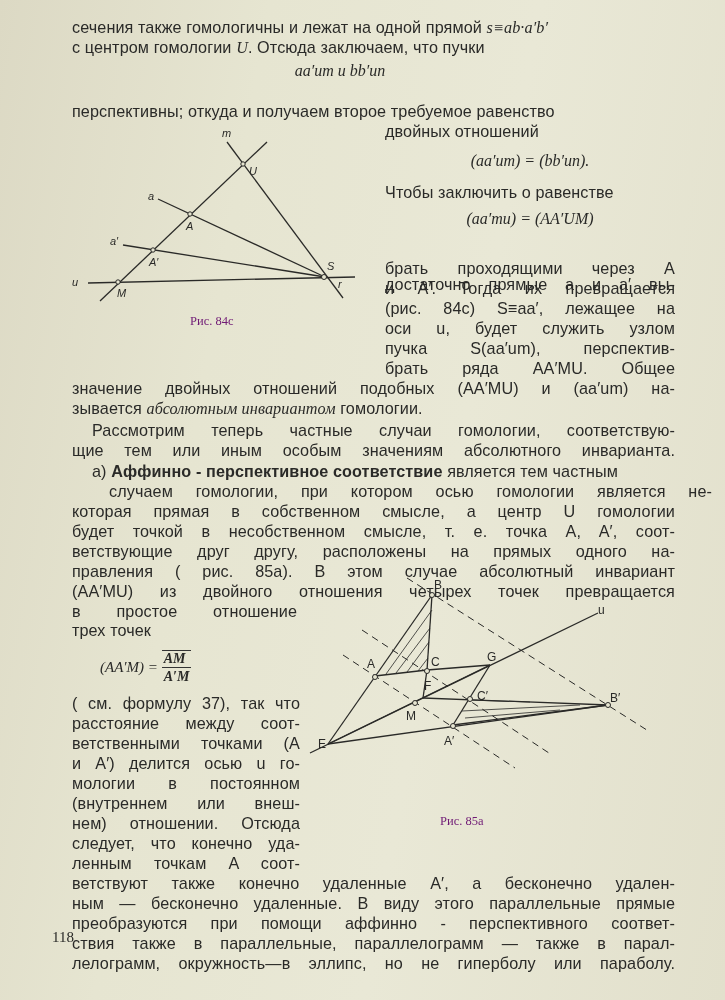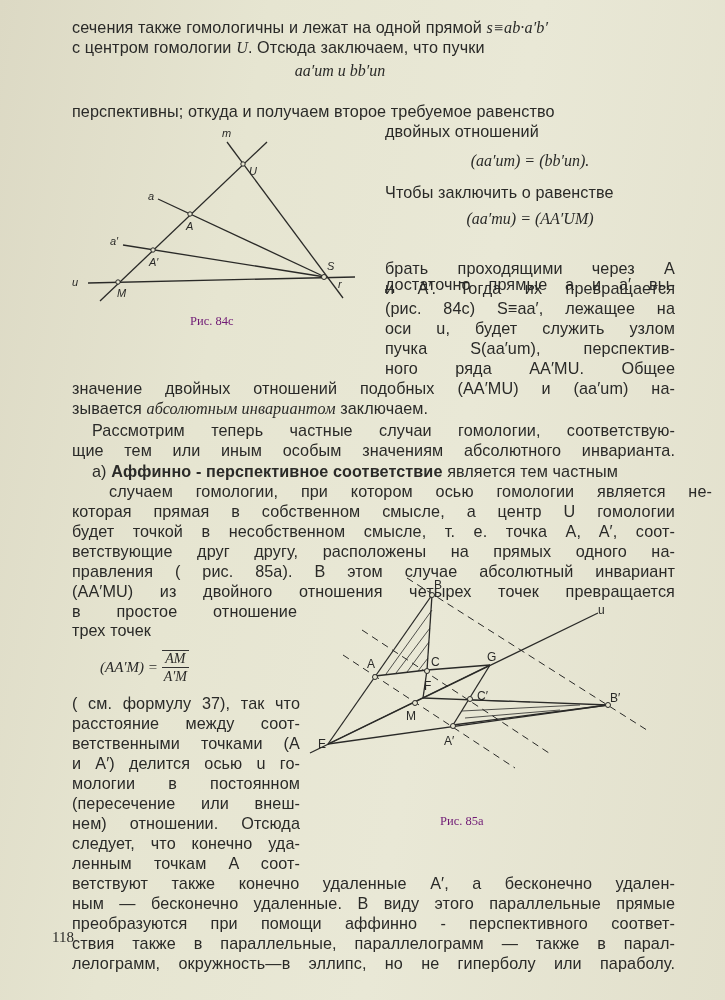--- a/index.html
+++ b/index.html
@@ -11,21 +11,21 @@
     position: relative;
   }
   .page { position: absolute; left: 0; top: 0; width: 725px; height: 1000px; }
   .ln { position: absolute; font-size: 16.2px; line-height: 20px; white-space: nowrap; letter-spacing: 0.1px; }
   .j { text-align: justify; text-align-last: justify; white-space: normal; }
   .i { font-family: "Liberation Serif", "DejaVu Serif", serif; font-style: italic; }
   .c { position: absolute; text-align: center; font-family: "Liberation Serif", "DejaVu Serif", serif; font-style: italic; font-size: 16px; }
   .b { font-weight: bold; }
   .cap { position: absolute; font-family: "Liberation Serif", "DejaVu Serif", serif; font-size: 12.5px; color: #701a75; }
   svg { position: absolute; overflow: visible; }
-  .frac { display: inline-block; vertical-align: middle; text-align: center; font-size: 14px; }
+  .frac { display: inline-block; vertical-align: middle; font-size: 14px; font-weight: bold; }
   .frac .n { display: block; border-top: 1.3px solid #333; border-bottom: 1.3px solid #333; padding: 0 2px; }
   .frac .d { display: block; border-top: 1px solid transparent; padding: 0 2px; }
 </style>
 </head>
 <body>
 
 <div class="page">
 
   <div class="ln" style="left:72px;top:17px;width:600px;">
     <span>сечения также гомологичны и лежат на одной прямой </span><span class="i">s≡ab·a′b′</span>
@@ -74,25 +74,25 @@
   <div class="ln" style="left:385px;top:121px;">двойных отношений</div>
   <div class="c" style="left:400px;top:152px;width:260px;">(aa′um) = (bb′un).</div>
   <div class="ln" style="left:385px;top:182px;">Чтобы заключить о равенстве</div>
   <div class="c" style="left:400px;top:210px;width:260px;">(aa′mu) = (AA′UM)</div>
   <div class="ln j" style="left:385px;top:238px;width:290px;margin-top:36px;">достаточно прямые a и a′ вы-</div>
   <div class="ln j" style="left:385px;top:258px;width:290px;">брать проходящими через A</div>
   <div class="ln j" style="left:385px;top:278px;width:290px;">и A′. Тогда их превращается</div>
   <div class="ln j" style="left:385px;top:298px;width:290px;">(рис. 84c) S≡aa′, лежащее на</div>
   <div class="ln j" style="left:385px;top:318px;width:290px;">оси u, будет служить узлом</div>
   <div class="ln j" style="left:385px;top:338px;width:290px;">пучка S(aa′um), перспектив-</div>
-  <div class="ln j" style="left:385px;top:358px;width:290px;">ного ряда AA′MU. Общее</div>
+  <div class="ln j" style="left:385px;top:358px;width:290px;">брать ряда AA′MU. Общее</div>
 
   <div class="ln j" style="left:72px;top:378px;width:603px;">значение двойных отношений подобных (AA′MU) и (aa′um) на-</div>
   <div class="ln" style="left:72px;top:398px;">
-    <span>зывается </span><span class="i">абсолютным инвариантом</span><span> заключаем.</span>
+    <span>зывается </span><span class="i">абсолютным инвариантом</span><span> гомологии.</span>
   </div>
   <div class="ln j" style="left:92px;top:420px;width:583px;">Рассмотрим теперь частные случаи гомологии, соответствую-</div>
   <div class="ln j" style="left:72px;top:440px;width:603px;">щие тем или иным особым значениям абсолютного инварианта.</div>
   <div class="ln" style="left:92px;top:461px;width:583px;">
     <span>а) </span><span class="b">Аффинно - перспективное соответствие</span><span> является тем частным</span>
   </div>
   <div class="ln j" style="left:72px;top:481px;width:603px;margin-left:37px;">случаем гомологии, при котором осью гомологии является не-</div>
   <div class="ln j" style="left:72px;top:501px;width:603px;">которая прямая в собственном смысле, а центр U гомологии</div>
   <div class="ln j" style="left:72px;top:521px;width:603px;">будет точкой в несобственном смысле, т. е. точка A, A′, соот-</div>
   <div class="ln j" style="left:72px;top:541px;width:603px;">ветствующие друг другу, расположены на прямых одного на-</div>
@@ -106,21 +106,21 @@
     <span class="frac">
       <span class="n">AM</span>
       <span class="d">A′M</span>
     </span>
   </div>
   <div class="ln j" style="left:72px;top:693px;width:228px;">( см. формулу 37), так что</div>
   <div class="ln j" style="left:72px;top:713px;width:228px;">расстояние между соот-</div>
   <div class="ln j" style="left:72px;top:733px;width:228px;">ветственными точками (A</div>
   <div class="ln j" style="left:72px;top:753px;width:228px;">и A′) делится осью u го-</div>
   <div class="ln j" style="left:72px;top:773px;width:228px;">мологии в постоянном</div>
-  <div class="ln j" style="left:72px;top:793px;width:228px;">(пересечение или внеш-</div>
+  <div class="ln j" style="left:72px;top:793px;width:228px;">(внутреннем или внеш-</div>
   <div class="ln j" style="left:72px;top:813px;width:228px;">нем) отношении. Отсюда</div>
   <div class="ln j" style="left:72px;top:833px;width:228px;">следует, что конечно уда-</div>
   <div class="ln j" style="left:72px;top:853px;width:228px;">ленным точкам A соот-</div>
 
   <svg style="left:310px;top:570px;" width="380" height="230" viewBox="0 0 380 230">
     <g stroke="#2a2a28" stroke-width="1" fill="none" stroke-dasharray="7,5">
       <line x1="97" y1="8" x2="340" y2="162"></line>
       <line x1="52" y1="60" x2="242" y2="185"></line>
       <line x1="33" y1="85" x2="205" y2="198"></line>
     </g>

